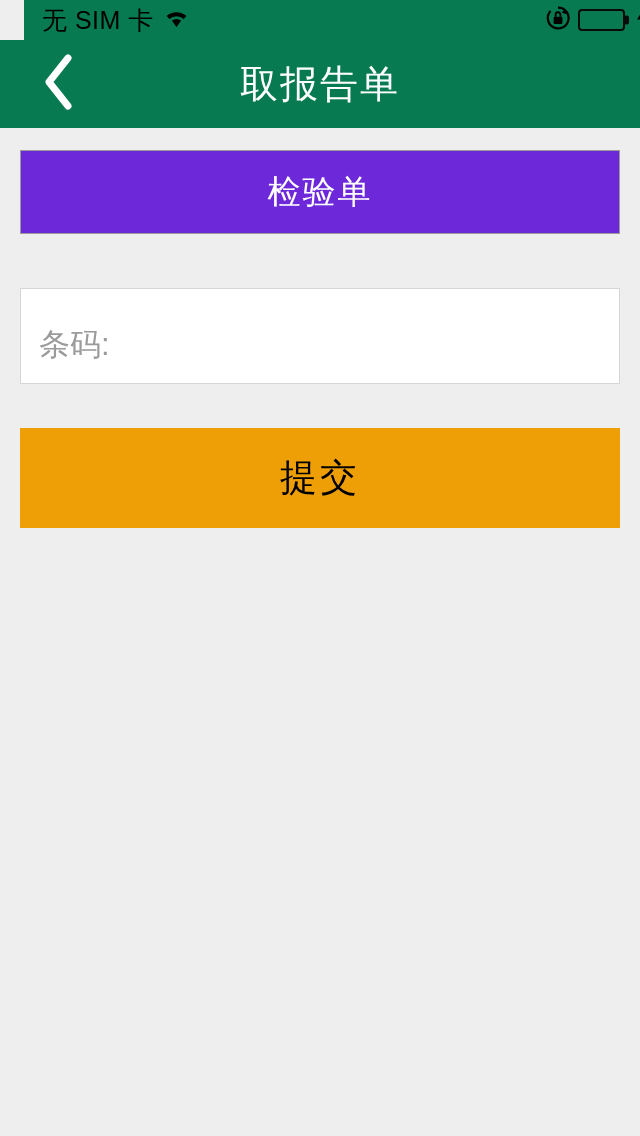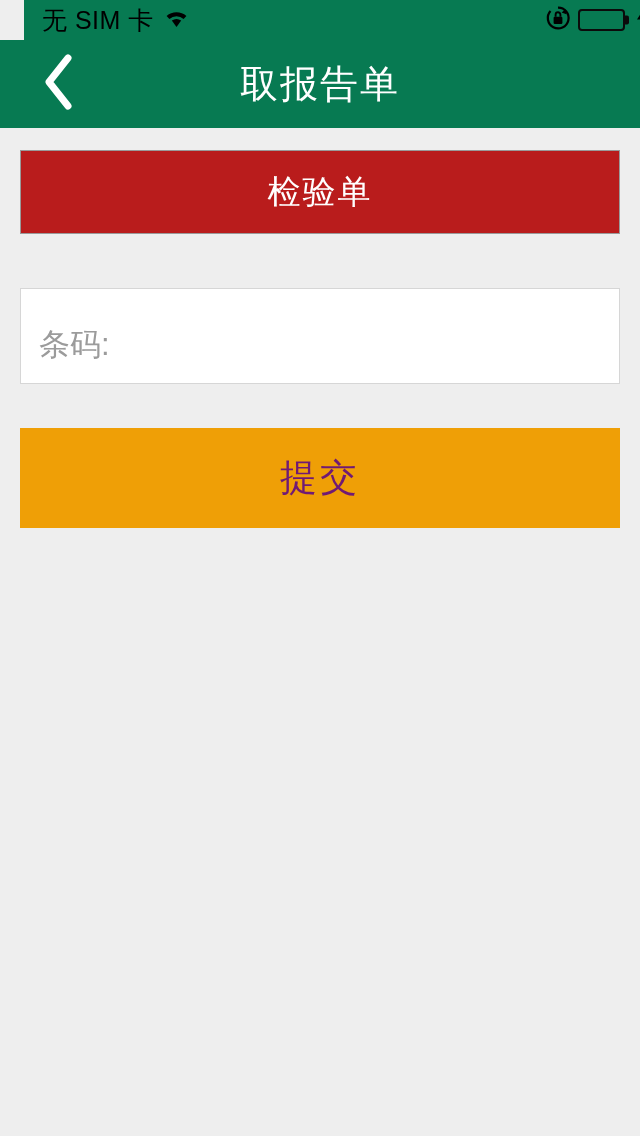--- a/index.html
+++ b/index.html
@@ -144,21 +144,21 @@
     bottom: 0;
     background: #eeeeee;
   }
 
   .tab-button {
     position: absolute;
     left: 20px;
     top: 22px;
     width: 600px;
     height: 84px;
-    background: #b91c1c;
+    background: #6d28d9;
     border: 1px solid #9a9a9a;
     color: #ffffff;
     font-family: "Liberation Sans", "DejaVu Sans", sans-serif;
     font-size: 33px;
     font-weight: 400;
     letter-spacing: 2px;
     cursor: pointer;
     display: flex;
     align-items: center;
     justify-content: center;
@@ -184,21 +184,21 @@
   }
 
   .submit-button {
     position: absolute;
     left: 20px;
     top: 300px;
     width: 600px;
     height: 100px;
     background: #ef9f06;
     border: none;
-    color: #701a75;
+    color: #000000;
     font-family: Liberation Serif, serif;
     font-size: 37px;
     font-weight: 400;
     letter-spacing: 3px;
     cursor: pointer;
     display: flex;
     align-items: center;
     justify-content: center;
   }
 </style>

